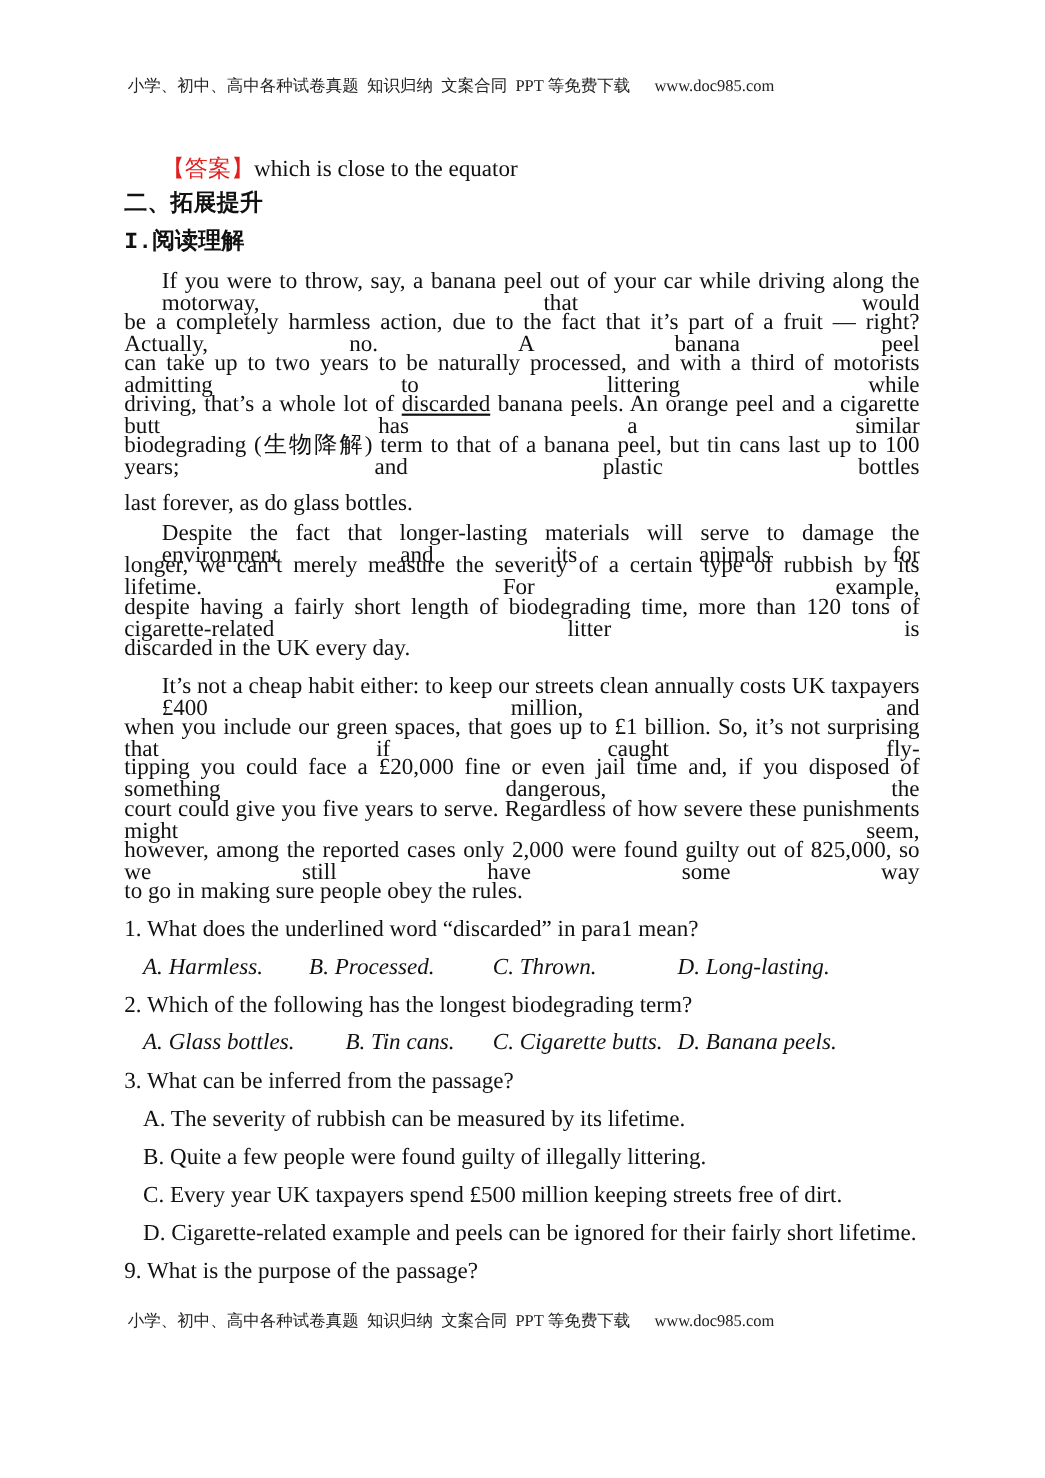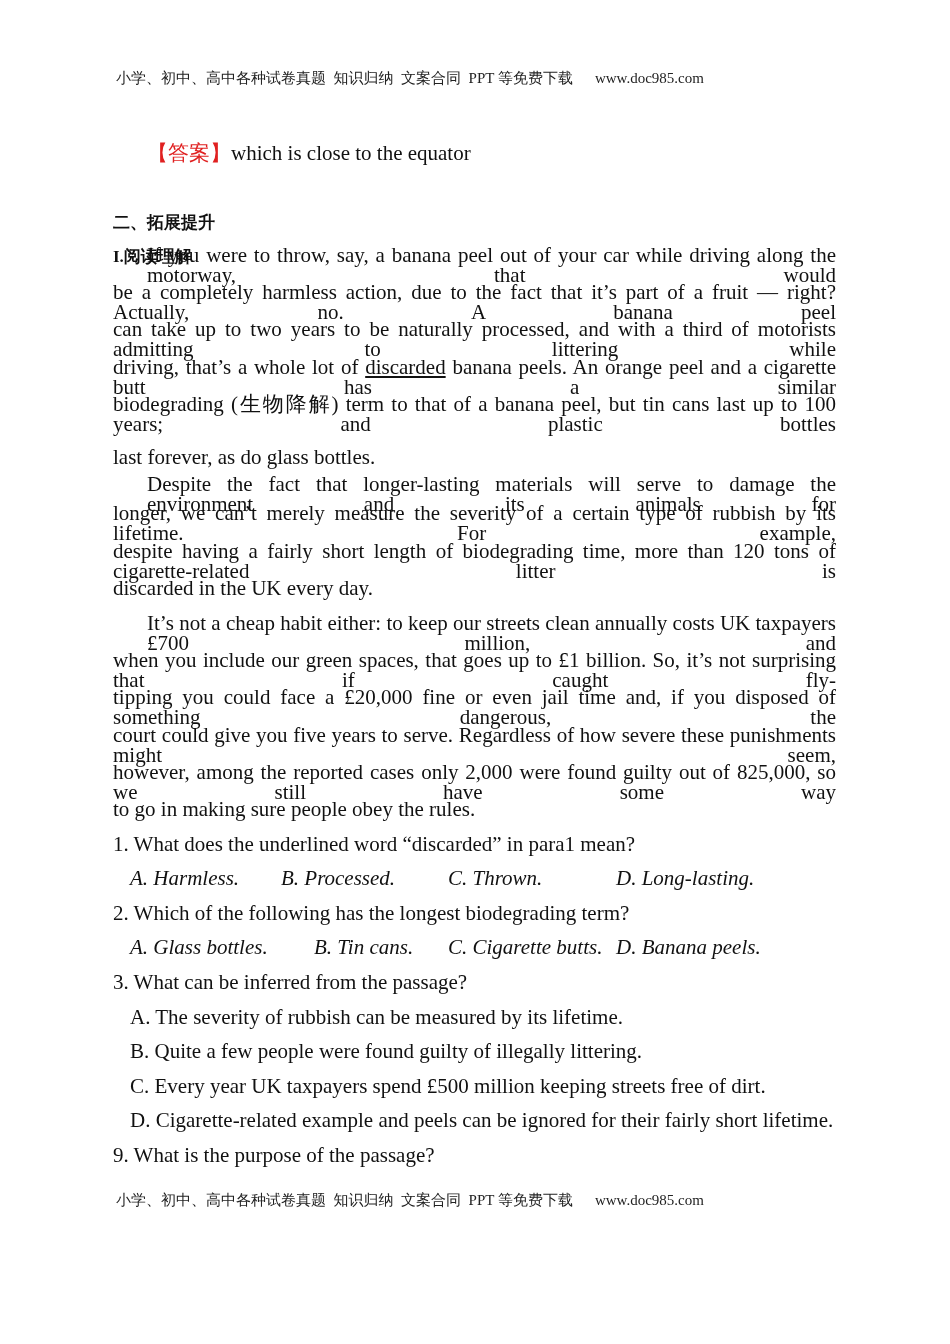--- a/index.html
+++ b/index.html
@@ -42,21 +42,21 @@
       white-space: nowrap;
     }
     .just {
       width: 723px;
       text-align: justify;
       text-align-last: justify;
       white-space: normal;
     }
     .indent { padding-left: 34px; box-sizing: border-box; }
     .answer-tag { color: #e02020; }
-    .bold { font-weight: bold; font-family: Liberation Serif, serif; font-size: 17px; margin-top: 36px; }
+    .bold { font-weight: bold; font-family: Liberation Mono, monospace; font-size: 21px; }
     .underline { text-decoration: underline; }
     .opt { position: absolute; white-space: nowrap; font-style: italic; }
   </style>
 </head>
 <body>
 
 <div class="page-header"><span>小学、初中、高中各种试卷真题  知识归纳  文案合同  PPT 等免费下载</span><span class="site-url">www.doc985.com</span></div>
 
 <div class="content">
 
@@ -70,21 +70,21 @@
   <div class="line just" style="top:319px;">can take up to two years to be naturally processed, and with a third of motorists admitting to littering while</div>
   <div class="line just" style="top:357px;"><span>driving, that’s a whole lot of </span><span class="underline">discarded</span><span> banana peels. An orange peel and a cigarette butt has a similar</span></div>
   <div class="line just" style="top:394px;">biodegrading (生物降解) term to that of a banana peel, but tin cans last up to 100 years; and plastic bottles</div>
   <div class="line" style="top:447px;">last forever, as do glass bottles.</div>
 
   <div class="line just indent" style="top:474px;">Despite the fact that longer-lasting materials will serve to damage the environment and its animals for</div>
   <div class="line just" style="top:503px;">longer, we can’t merely measure the severity of a certain type of rubbish by its lifetime. For example,</div>
   <div class="line just" style="top:541px;">despite having a fairly short length of biodegrading time, more than 120 tons of cigarette-related litter is</div>
   <div class="line" style="top:578px;">discarded in the UK every day.</div>
 
-  <div class="line just indent" style="top:613px;">It’s not a cheap habit either: to keep our streets clean annually costs UK taxpayers £700 million, and</div>
+  <div class="line just indent" style="top:613px;">It’s not a cheap habit either: to keep our streets clean annually costs UK taxpayers £400 million, and</div>
   <div class="line just" style="top:650px;">when you include our green spaces, that goes up to £1 billion. So, it’s not surprising that if caught fly-</div>
   <div class="line just" style="top:687px;">tipping you could face a £20,000 fine or even jail time and, if you disposed of something dangerous, the</div>
   <div class="line just" style="top:725px;">court could give you five years to serve. Regardless of how severe these punishments might seem,</div>
   <div class="line just" style="top:762px;">however, among the reported cases only 2,000 were found guilty out of 825,000, so we still have some way</div>
   <div class="line" style="top:799px;">to go in making sure people obey the rules.</div>
 
   <div class="line" style="top:834px;">1. What does the underlined word “discarded” in para1 mean?</div>
   <div class="line" style="top:868px; width:723px; height:20px;">
     <span class="opt" style="left:17px;">A. Harmless.</span>
     <span class="opt" style="left:168px;">B. Processed.</span>

